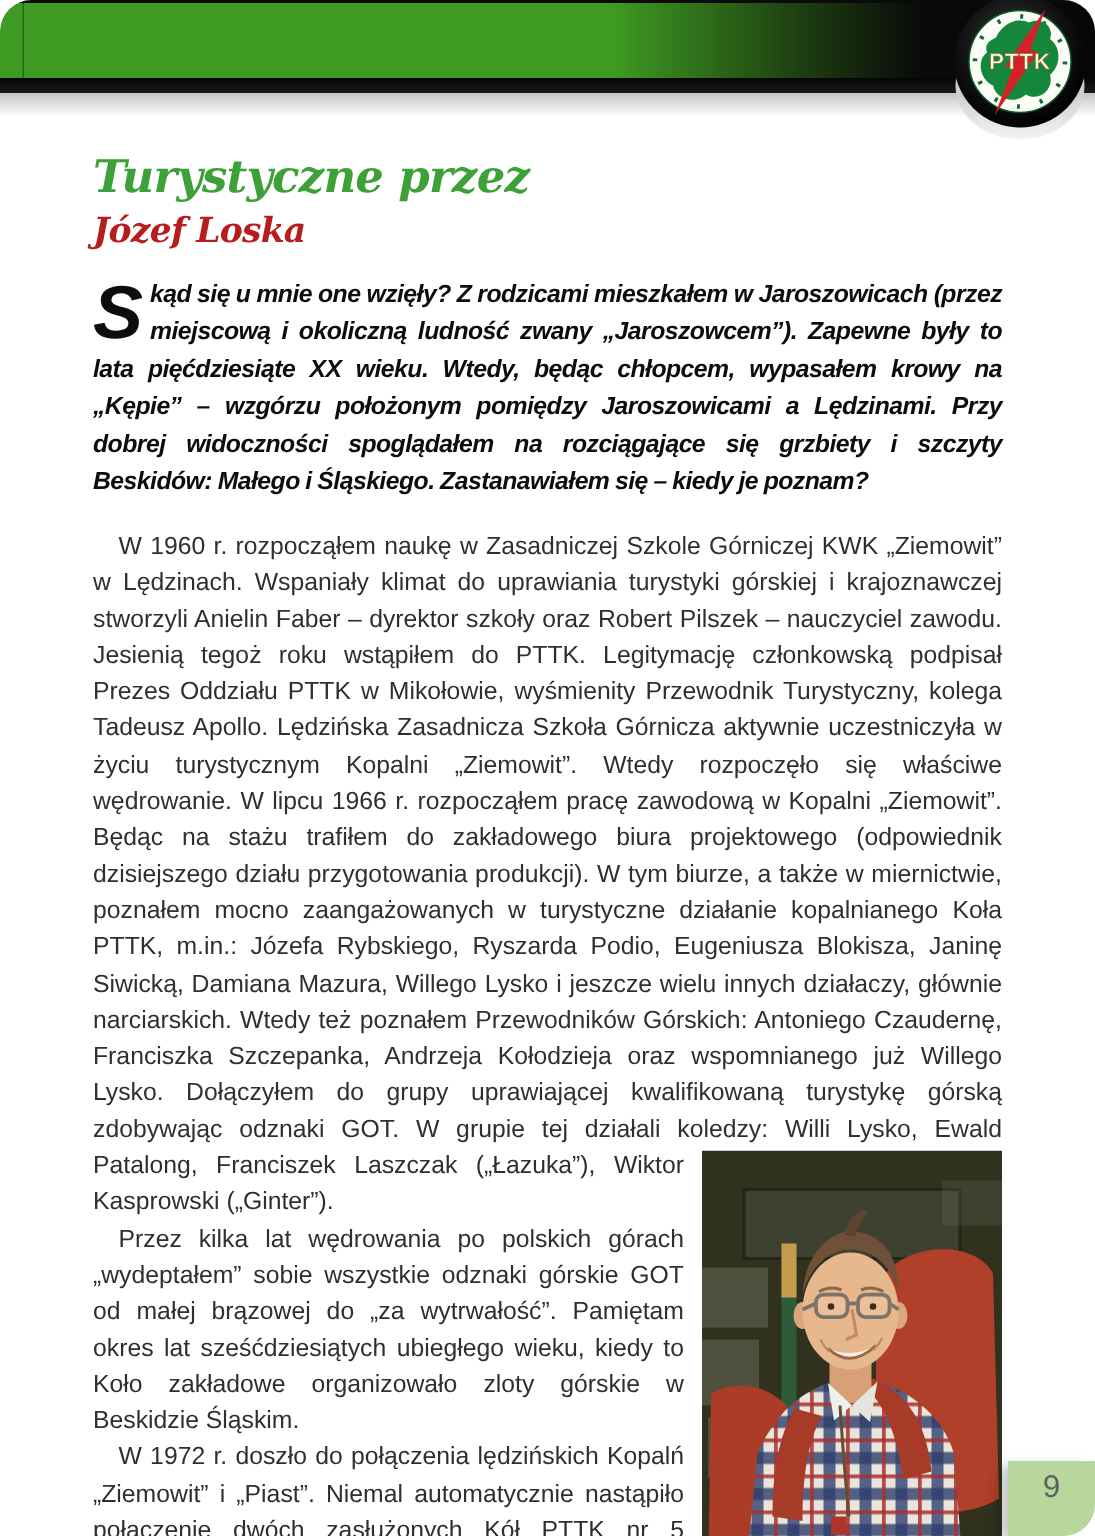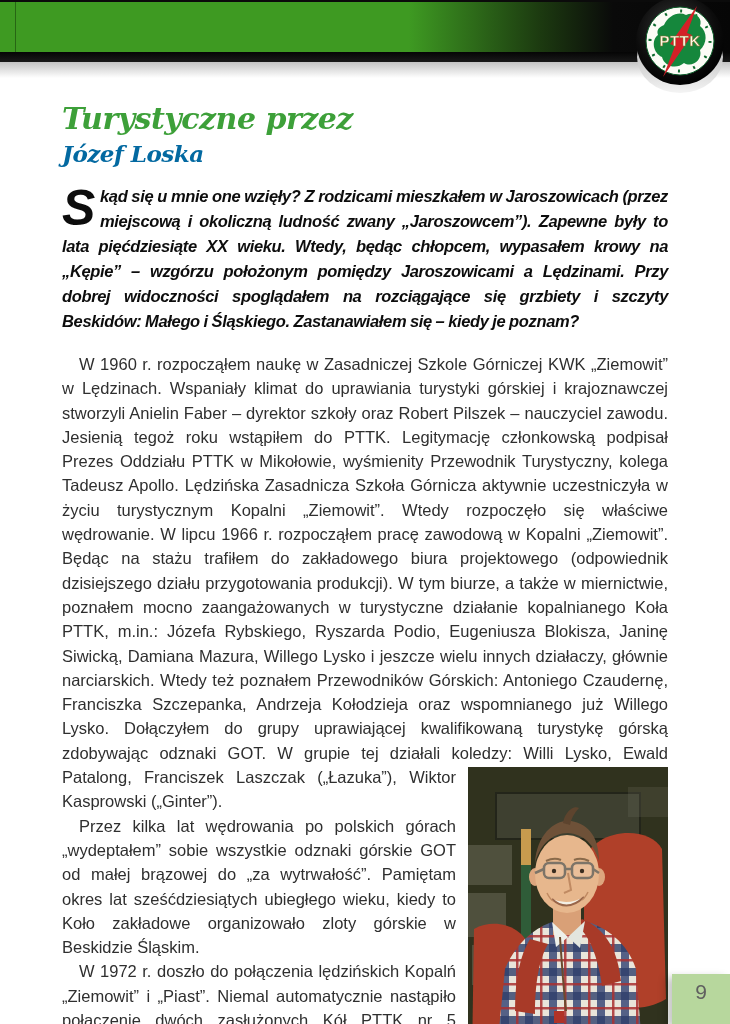--- a/index.html
+++ b/index.html
@@ -2,20 +2,21 @@
 <html><head>
 <meta charset="utf-8">
 <style>
   html,body{margin:0;padding:0;background:#ffffff;}
   .page{
     position:relative;
     width:730px;height:1024px;
     background:#ffffff;
     overflow:hidden;
     font-family:"Liberation Sans", sans-serif;
+    border-radius:21px;
   }
 
   
   .header{position:relative;height:78px;}
   .header-green{
     height:52px;
     background:linear-gradient(90deg,#3e9a22 0%,#3e9a22 56%,#1c3a10 74%,#0a0a0a 84%,#060606 100%);
     border-top:2px solid #0b0b0b;
     box-sizing:border-box;
     position:relative;
@@ -38,21 +39,21 @@
     font-style:italic;font-weight:bold;
     font-size:30px;line-height:34px;
     color:#3da039;
     letter-spacing:-0.5px;
   }
   .author{
     margin:4px 0 0 0;
     font-family:"DejaVu Serif", serif;
     font-style:italic;font-weight:bold;
     font-size:23px;line-height:28px;
-    color:#0369a1;
+    color:#b91c1c;
     letter-spacing:-0.5px;
   }
   .lead{
     margin:16px 0 0 0;
     font-weight:bold;font-style:italic;
     font-size:16.5px;line-height:25px;
     letter-spacing:-0.35px;word-spacing:-0.5px;
     color:#0d0d0d;
     text-align:justify;
   }

